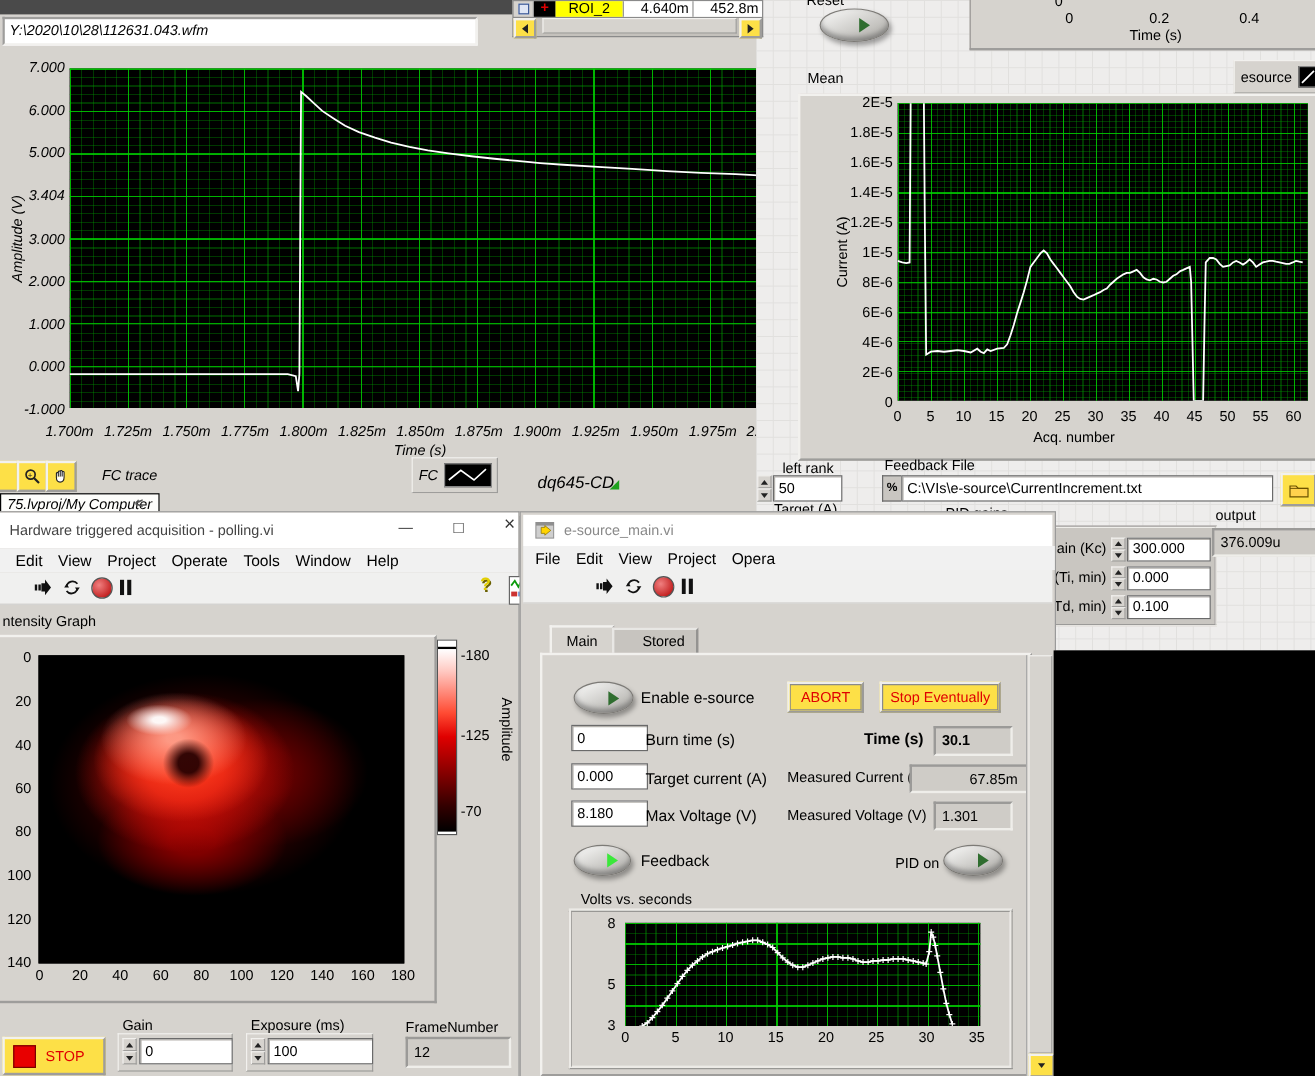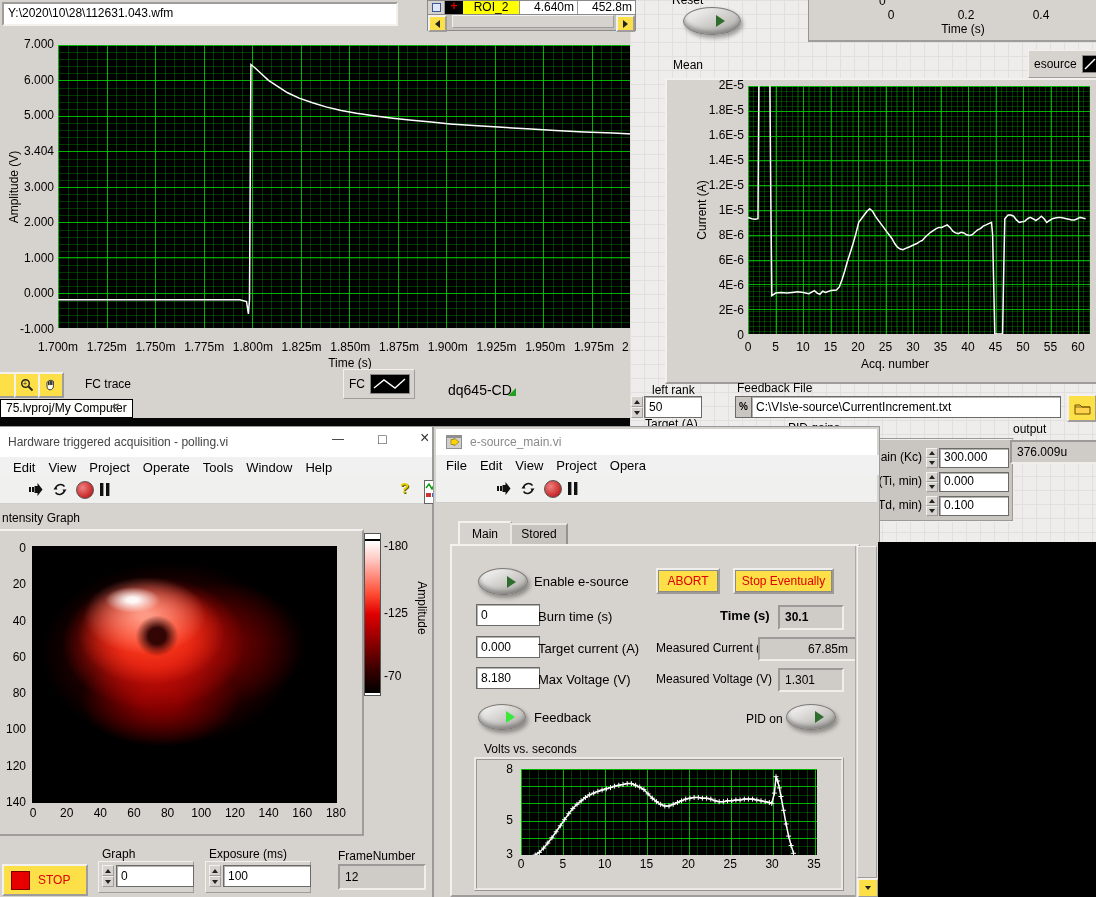--- a/index.html
+++ b/index.html
@@ -58,21 +58,21 @@
     radial-gradient(28% 24% at 62% 38%, rgba(130,0,0,.55) 30%, rgba(100,0,0,0) 100%),
     radial-gradient(42% 36% at 45% 42%, rgba(120,0,0,.5) 45%, rgba(60,0,0,0) 100%),
     #000;}
   .cbar{background:linear-gradient(to bottom,#ffffff 0%,#ffc9c2 12%,#ff4b33 35%,#e00000 48%,#8f0000 66%,#330000 86%,#000 100%);}
 </style>
 </head>
 <body>
 
 <div class="screen">
 
-  <div class="abs win" style="left:0;top:0;width:632px;height:426px;overflow:hidden;">
+  <div class="abs win" style="left:0;top:12px;width:632px;height:426px;overflow:hidden;font-style:italic;">
     <div class="abs sunken" style="left:2px;top:2px;width:392px;height:20px;background:#fff;">
       <div class="abs lab" style="left:4px;top:2px;">Y:\2020\10\28\112631.043.wfm</div>
     </div>
 
     <div class="abs lvplot" style="left:58px;top:45px;width:574px;height:283px;--mnx:9.7px;--mny:7.1px;--mjx:48.5px;--mjy:35.4px;">
       <svg width="574" height="283">
           <path d="M0.0,254.7L181.8,254.7L188.5,256.5L190.4,268.9L191.5,254.7L192.9,19.5L197.1,23.0L202.8,28.3L210.5,35.4L220.0,41.7L229.6,47.8L241.1,53.1L254.5,57.7L267.9,61.9L283.2,65.4L298.5,68.3L315.7,70.8L334.8,73.2L354.0,75.3L373.1,77.1L392.2,78.9L411.4,80.3L440.1,82.1L468.8,83.8L497.5,85.6L526.2,87.0L554.9,88.1L574.0,89.1" fill="none" stroke="#ffffff" stroke-width="1.5"></path>
         </svg>
     </div>
     <div class="abs ycol" style="left:0;top:37px;width:54px;height:299px;">
@@ -377,21 +377,21 @@
     </div>
     <div class="abs" style="left:384px;top:112px;">-180</div>
     <div class="abs" style="left:384px;top:179px;">-125</div>
     <div class="abs" style="left:384px;top:242px;">-70</div>
     <div class="abs vlabr" style="left:388px;top:175px;width:70px;height:12px;">Amplitude</div>
 
     <div class="abs btn" style="left:2px;top:437px;width:82px;height:28px;justify-content:flex-start;">
       <span style="width:17px;height:17px;background:#e80000;border:1px solid #7a0000;margin:0 8px 0 7px;"></span>
       <span class="red">STOP</span>
     </div>
-    <div class="abs lab" style="left:102px;top:420px;">Graph</div>
+    <div class="abs lab" style="left:102px;top:420px;">Gain</div>
     <div class="abs raised1" style="left:98px;top:434px;width:94px;height:30px;"></div>
     <div class="abs spin" style="left:102px;top:438px;height:22px;">
         <div>
           <span class="tri-up"></span>
         </div>
         <div>
           <span class="tri-dn"></span>
         </div>
       </div>
     <div class="abs field" style="left:116px;top:438px;width:68px;height:18px;">0</div>
@@ -453,21 +453,21 @@
       <span class="abs" style="left:108px;top:5px;width:16px;height:16px;border-radius:50%;background:radial-gradient(circle at 35% 35%,#f08080,#b40000);border:1px solid #555;"></span>
       <span class="abs" style="left:132px;top:7px;">
           <svg width="10" height="13" viewBox="0 0 10 13">
             <rect x="0" y="0" width="3.4" height="13" fill="#111"></rect>
             <rect x="6" y="0" width="3.4" height="13" fill="#111"></rect>
           </svg>
         </span>
     </div>
 
     <div class="abs" style="left:24px;top:94px;width:50px;height:24px;background:#d6d3ce;border:2px outset #f2f1ee;border-bottom:none;text-align:center;line-height:22px;">Main</div>
-    <div class="abs" style="left:76px;top:96px;width:54px;height:20px;background:#c7c4bf;border:2px outset #e8e7e4;border-bottom:none;text-align:center;line-height:18px;">Stored</div>
+    <div class="abs" style="left:76px;top:96px;width:54px;height:20px;background:#c7c4bf;border:2px outset #e8e7e4;border-bottom:none;text-align:center;line-height:18px;padding-left:14px;">Stored</div>
     <div class="abs raised" style="left:16px;top:117px;width:406px;height:349px;"></div>
 
     <div class="abs led" style="left:44px;top:141px;width:48px;height:25px;">
         <span class="ledarrow"></span>
       </div>
     <div class="abs lab" style="left:100px;top:147px;font-size:13px;">Enable e-source</div>
     <div class="abs btn red" style="left:222px;top:141px;width:60px;height:22px;border:2px outset #efeeeb;box-shadow:0 0 0 1px #8a8a8a inset;">ABORT</div>
     <div class="abs btn red" style="left:299px;top:141px;width:97px;height:22px;border:2px outset #efeeeb;box-shadow:0 0 0 1px #8a8a8a inset;">Stop Eventually</div>
 
     <div class="abs field" style="left:42px;top:177px;width:54px;height:18px;">0</div>

